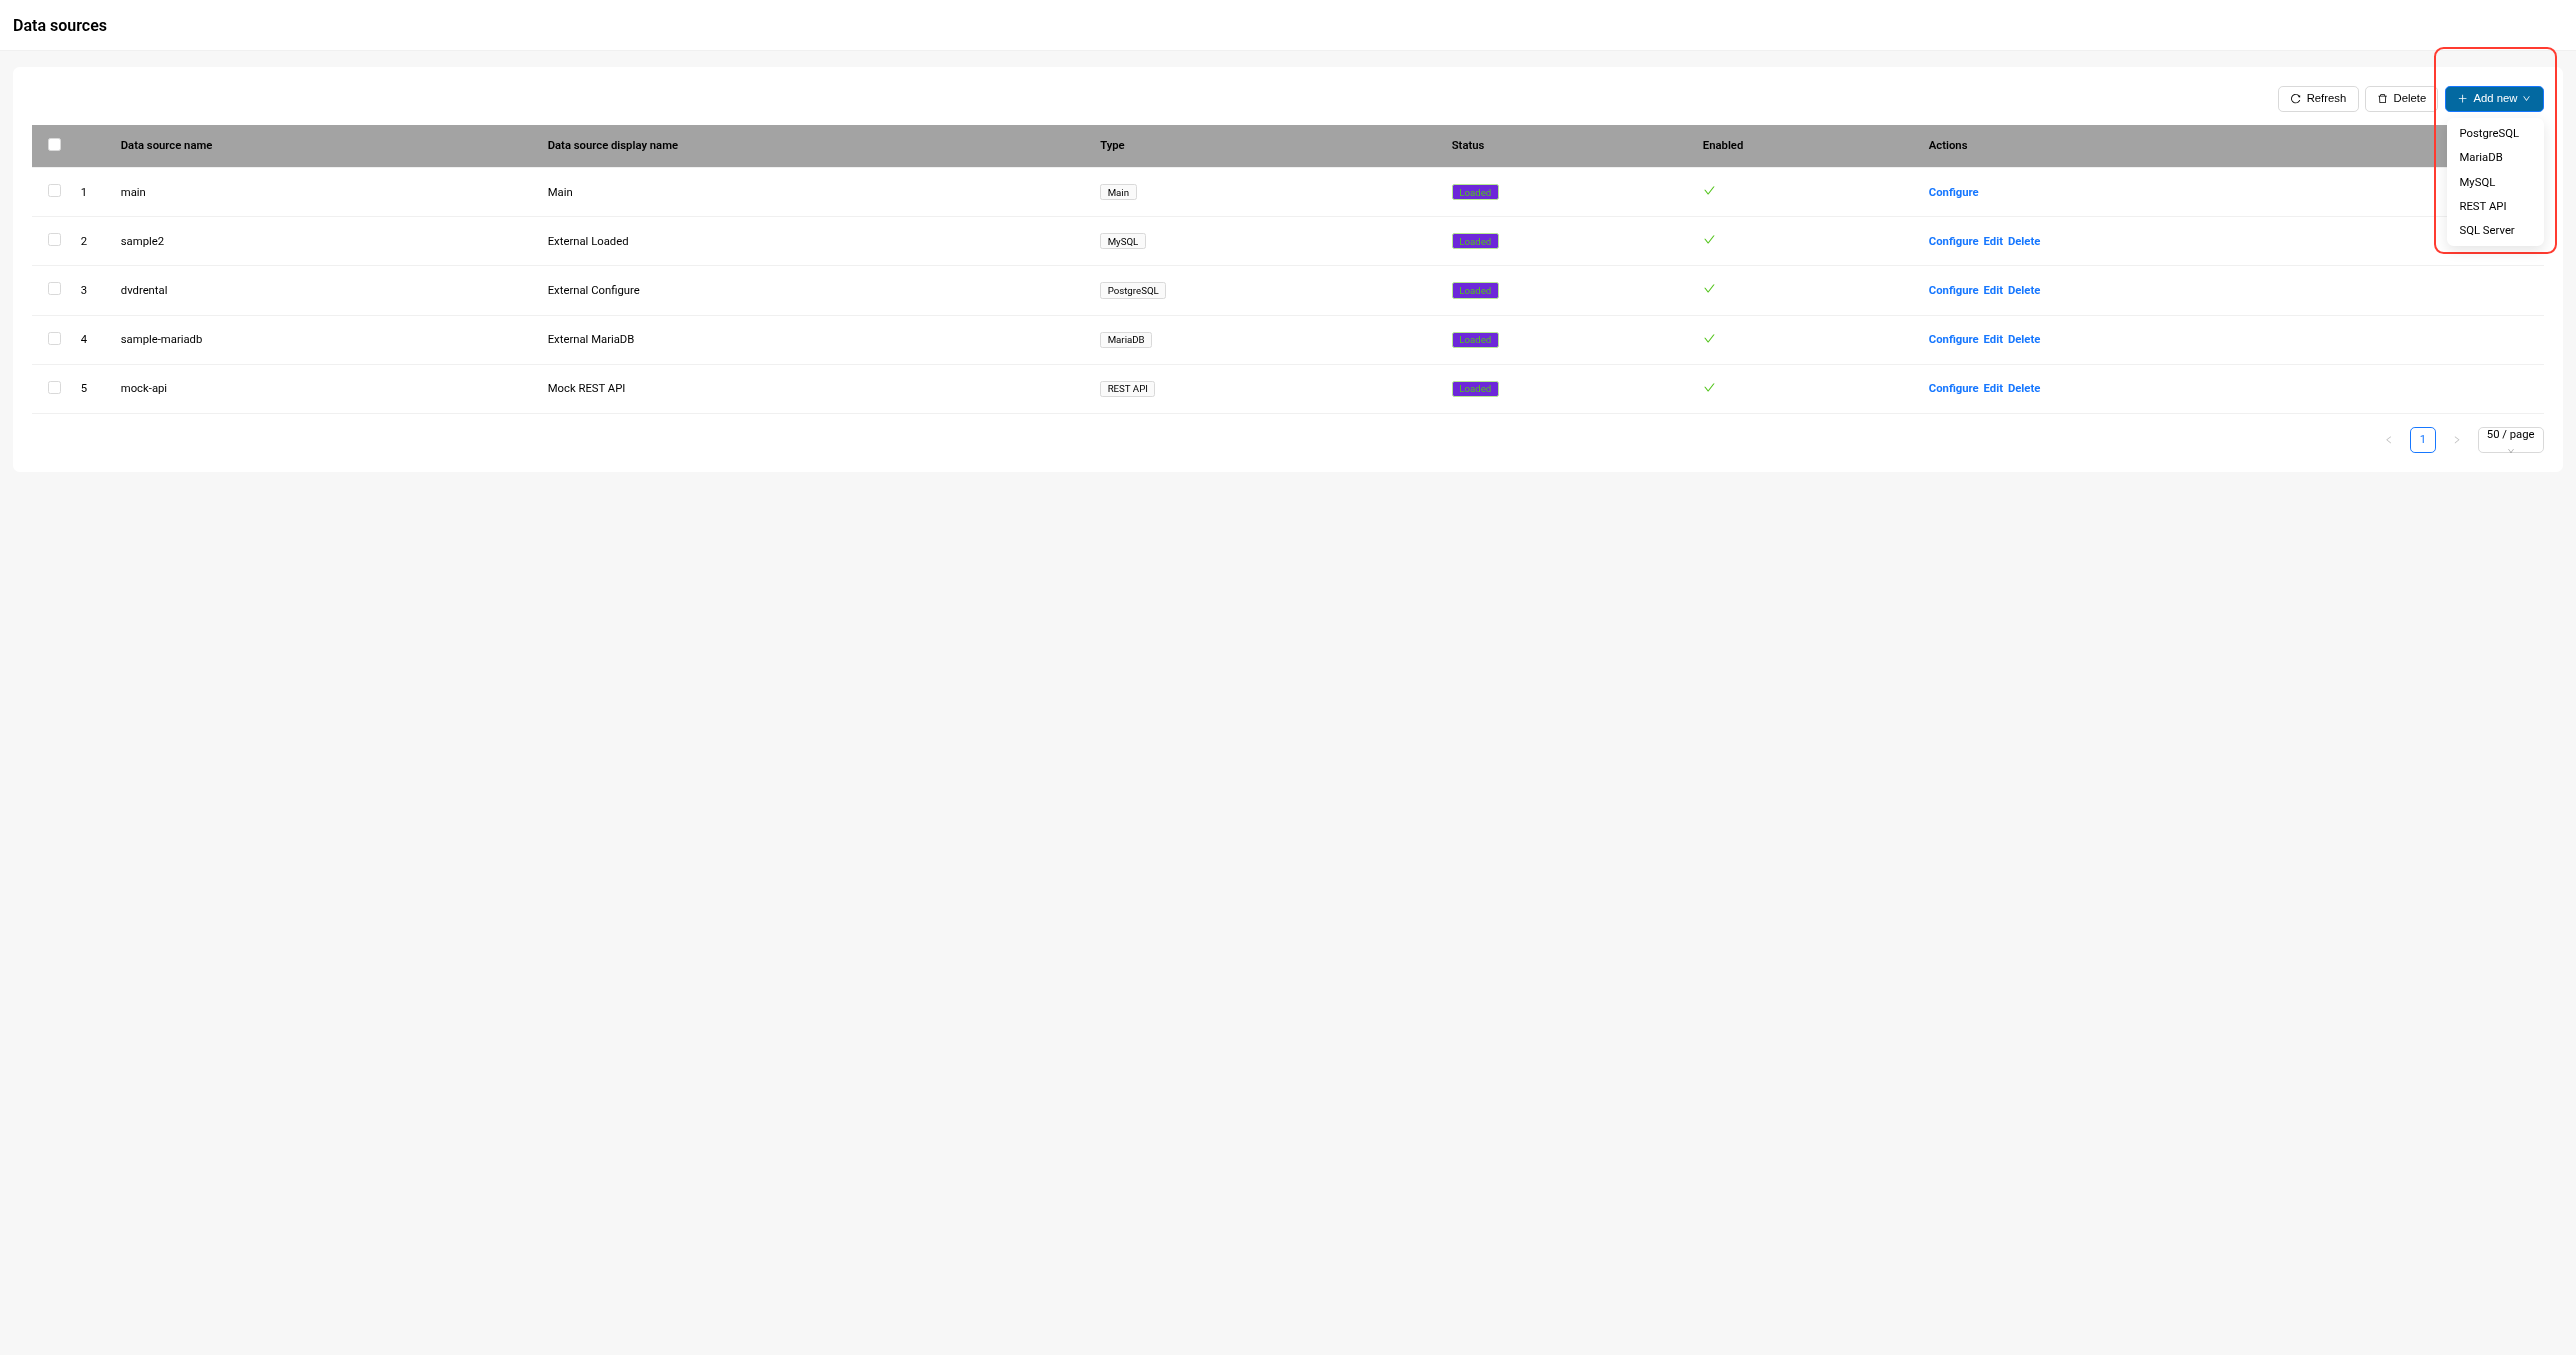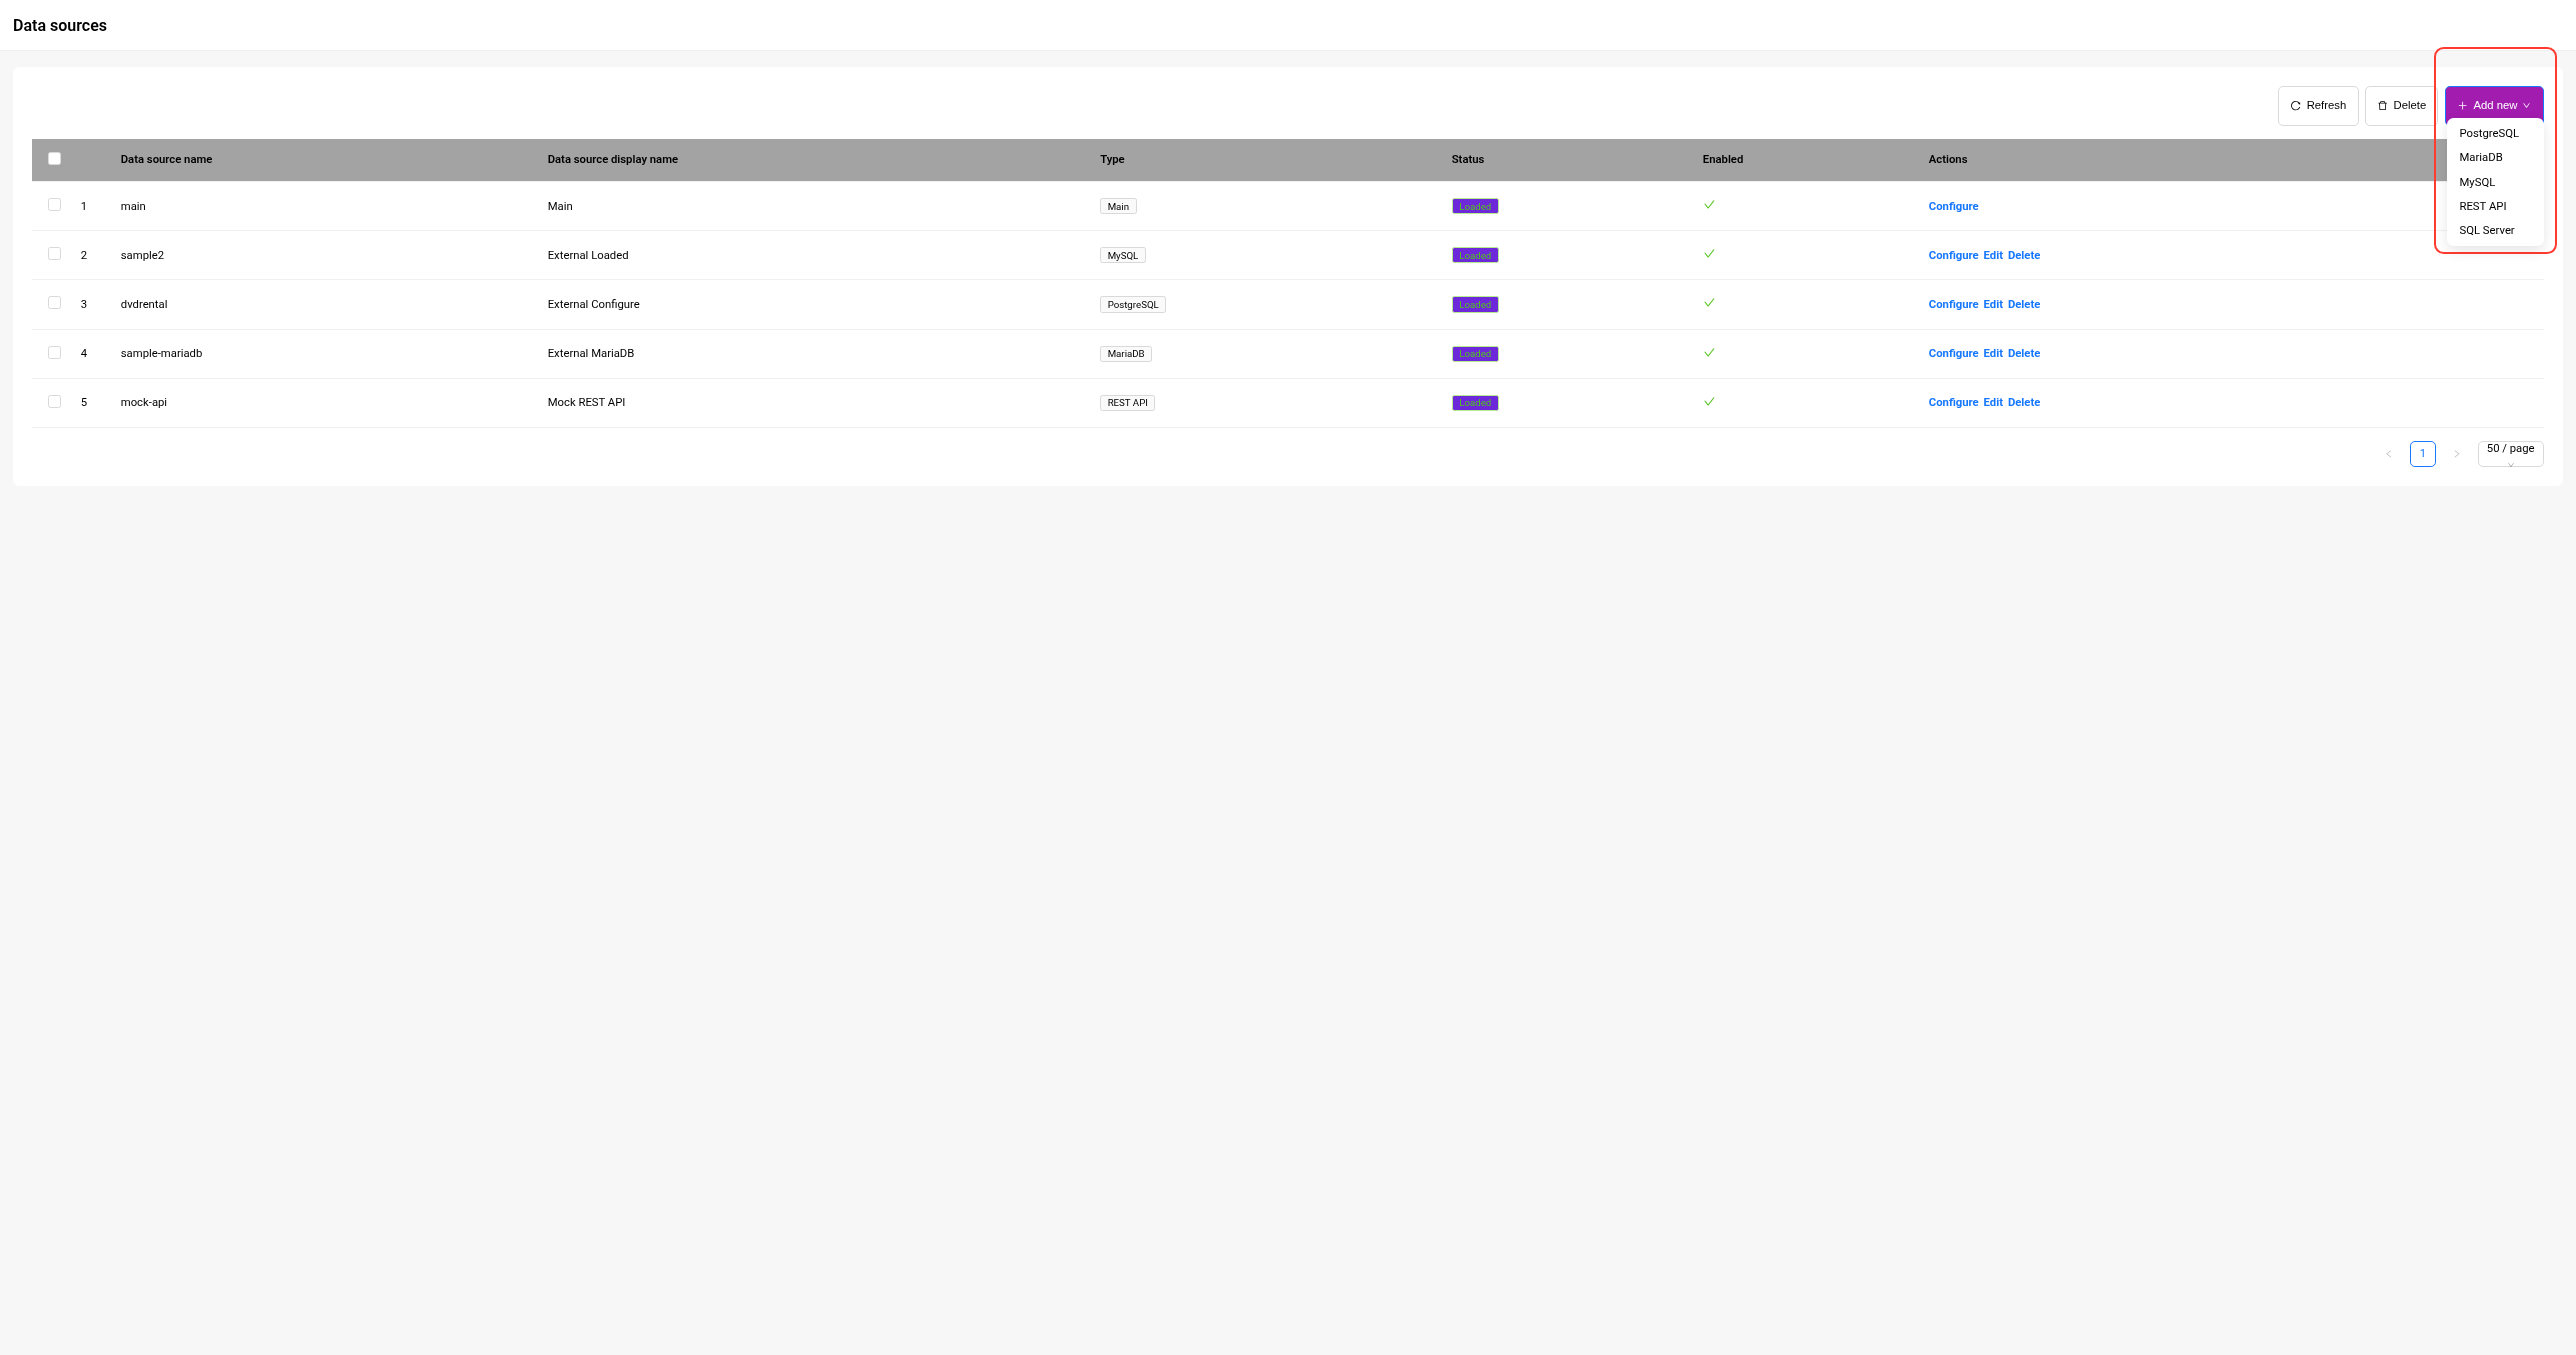--- a/index.html
+++ b/index.html
@@ -31,32 +31,32 @@
   .toolbar {
     display: flex;
     justify-content: flex-end;
     gap: 6.5px;
     margin-bottom: 13px;
   }
   .btn {
     display: inline-flex;
     align-items: center;
     gap: 4.9px;
-    height: 40px;
+    height: 26px;
     padding: 0 11.3px;
     border: 0.8px solid #d9d9d9;
     border-radius: 4.9px;
     background: #fff;
     font-size: 11.3px;
     color: #000;
     cursor: pointer;
     line-height: 1;
   }
   .btn-primary {
-    background: #a21caf;
+    background: #0369a1;
     border-color: #1677ff;
     color: #fff;
   }
   .icon { display: inline-flex; align-items: center; justify-content: center; }
   .icon svg { width: 11.3px; height: 11.3px; }
 
   
   .table-wrap { position: relative; }
   table { width: 100%; border-collapse: collapse; }
   thead tr { background: #a3a3a3; }

